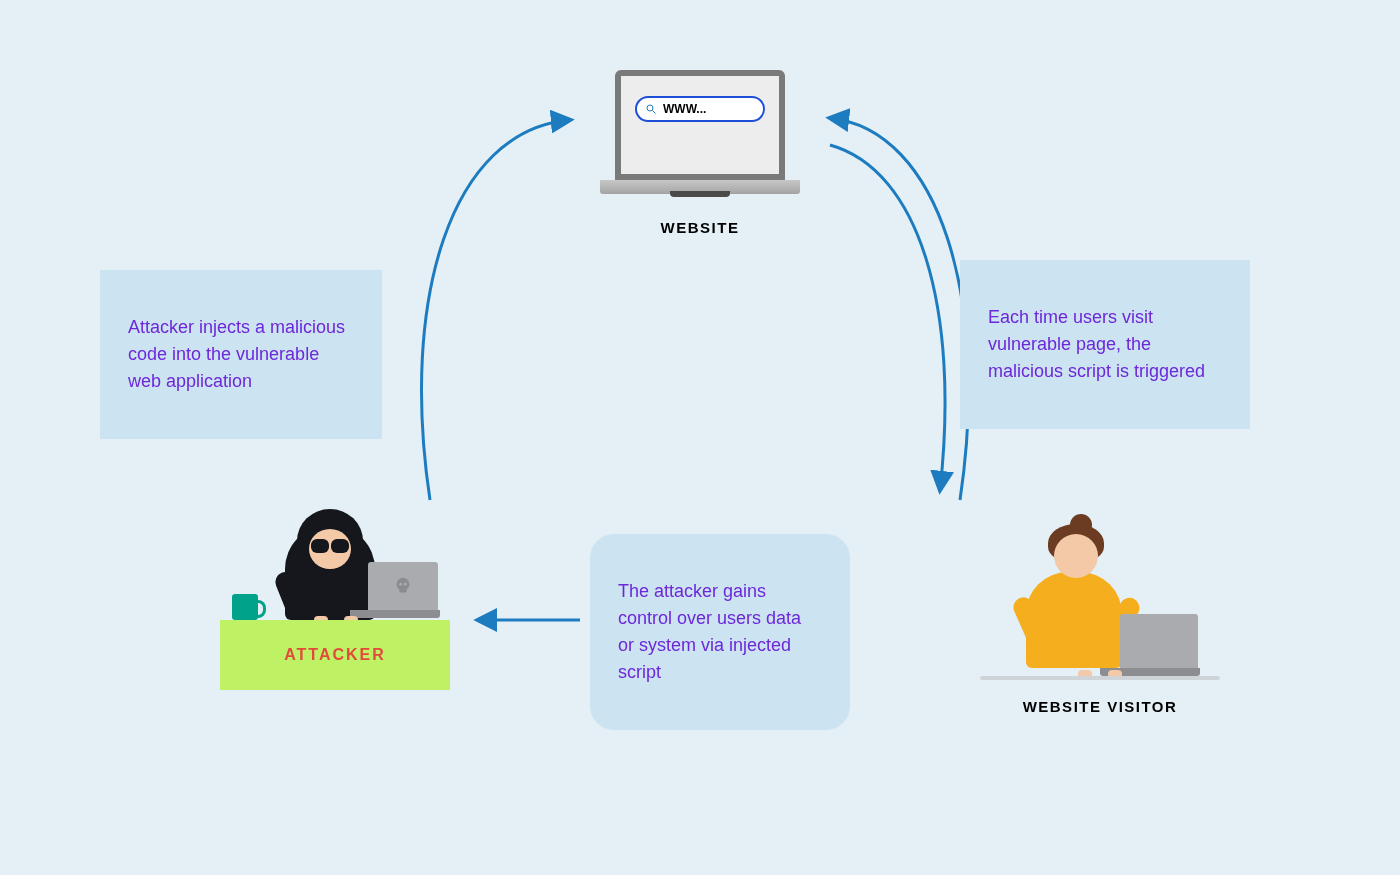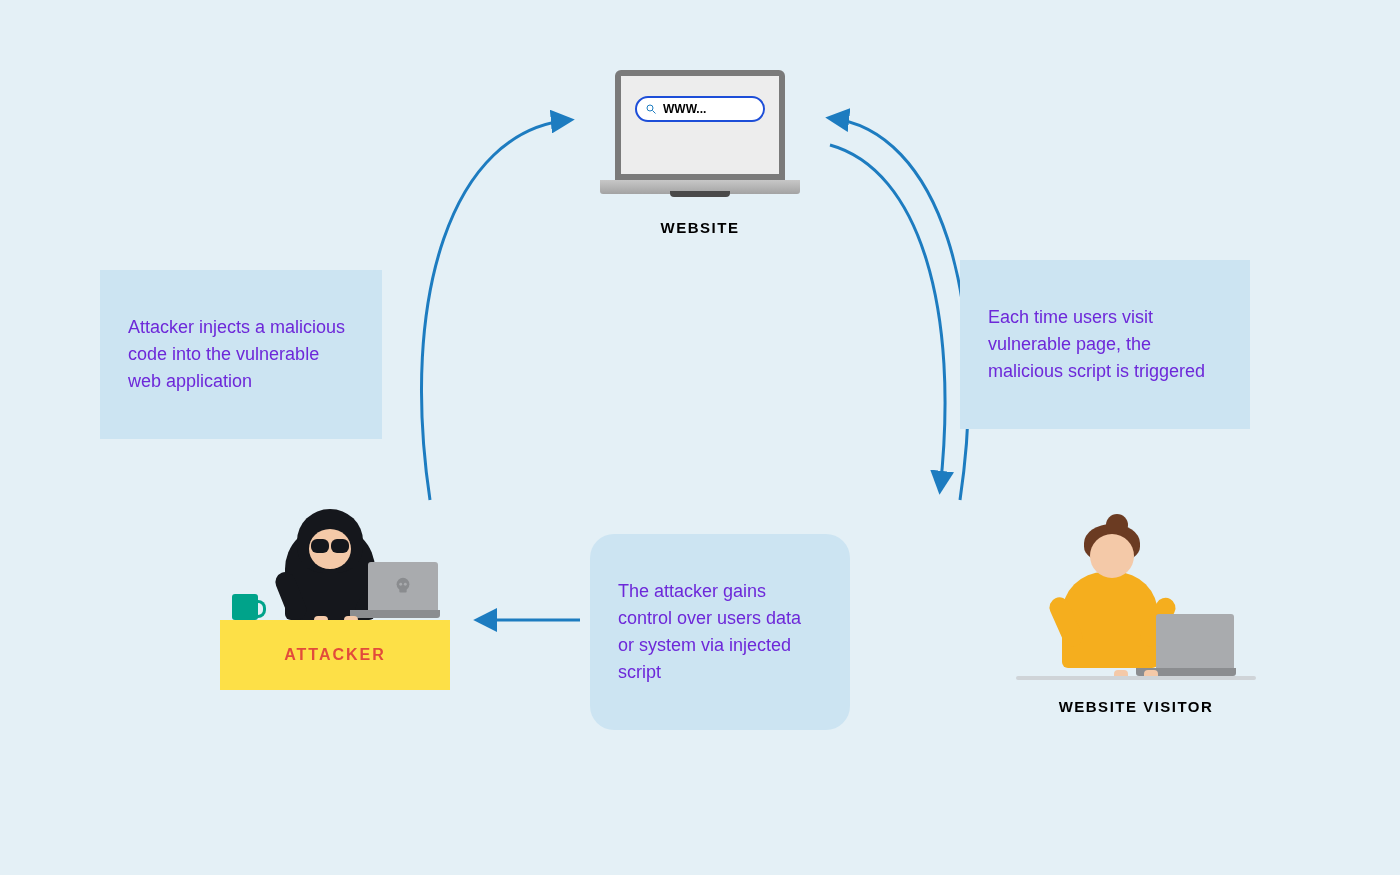--- a/index.html
+++ b/index.html
@@ -44,21 +44,21 @@
     width:200px; height:14px; background:linear-gradient(#c7c7c7,#a3a3a3); border-radius:0 0 3px 3px; margin-top:0;
   }
   .laptop-hinge {
     width:60px; height:6px; background:#4a4a4a; margin:-3px auto 0; border-radius:0 0 4px 4px;
   }
 
   
   .attacker-wrap { left:220px; top:505px; width:230px; text-align:center; }
   .attacker-scene { position:relative; width:230px; height:185px; }
   .desk {
-    position:absolute; left:0; bottom:0; width:230px; height:70px; background:#fde047; display:flex; align-items:center; justify-content:center;
+    position:absolute; left:0; bottom:0; width:230px; height:70px; background:#bef264; display:flex; align-items:center; justify-content:center;
   }
   .desk-label { color:#e24b3b; font-weight:800; letter-spacing:2px; font-size:16px; }
   .mug { position:absolute; left:12px; bottom:70px; width:26px; height:26px; background:#00a38a; border-radius:3px; }
   .mug::after { content:""; position:absolute; right:-8px; top:6px; width:10px; height:12px; border:3px solid #00a38a; border-left:none; border-radius:0 8px 8px 0; }
   .att-laptop { position:absolute; right:10px; bottom:70px; width:90px; height:58px; }
   .att-laptop .scr { width:70px; height:48px; background:#a9abae; border-radius:3px 3px 0 0; margin-left:18px; display:flex; align-items:center; justify-content:center; }
   .att-laptop .scr svg { width:22px; height:22px; opacity:.5; }
   .att-laptop .bse { width:90px; height:8px; background:#8b8d90; border-radius:0 0 3px 3px; }
   .attacker-body { position:absolute; left:55px; bottom:70px; width:110px; height:115px; }
   .hoodie { position:absolute; left:10px; top:20px; width:90px; height:95px; background:#15171c; border-radius:44px 44px 6px 6px; }
@@ -67,21 +67,21 @@
   .glasses { position:absolute; left:36px; top:34px; width:38px; height:14px; display:flex; gap:2px; }
   .glasses span { flex:1; background:#15171c; border-radius:6px; }
   .arm { position:absolute; width:20px; height:50px; background:#15171c; border-radius:10px; top:66px; }
   .arm.l { left:6px; transform:rotate(-22deg); }
   .arm.r { right:2px; transform:rotate(30deg); }
   .hand { position:absolute; width:14px; height:10px; background:#f4c9a8; border-radius:4px; bottom:64px; }
   .hand.l { left:94px; }
   .hand.r { left:124px; }
 
   
-  .visitor-wrap { left:1016px; top:510px; width:240px; text-align:center; }
+  .visitor-wrap { left:980px; top:510px; width:240px; text-align:center; }
   .visitor-scene { position:relative; width:240px; height:170px; }
   .v-surface { position:absolute; left:0; bottom:0; width:240px; height:4px; background:#cfd4d8; border-radius:2px; }
   .v-laptop { position:absolute; right:20px; bottom:4px; width:100px; height:62px; }
   .v-laptop .scr { width:78px; height:54px; background:#a9abae; border-radius:3px 3px 0 0; margin-left:20px; }
   .v-laptop .bse { width:100px; height:8px; background:#8b8d90; border-radius:0 0 3px 3px; }
   .visitor-body { position:absolute; left:34px; bottom:4px; width:120px; height:160px; }
   .v-torso { position:absolute; left:12px; top:56px; width:96px; height:96px; background:#f5ae1e; border-radius:42px 42px 6px 6px; }
   .v-head { position:absolute; left:40px; top:18px; width:44px; height:44px; background:#f4c9a8; border-radius:50%; }
   .v-hair { position:absolute; left:34px; top:8px; width:56px; height:38px; background:#6b3b22; border-radius:50% 50% 40% 40%; }
   .v-bun { position:absolute; left:56px; top:-2px; width:22px; height:22px; background:#6b3b22; border-radius:50%; }

